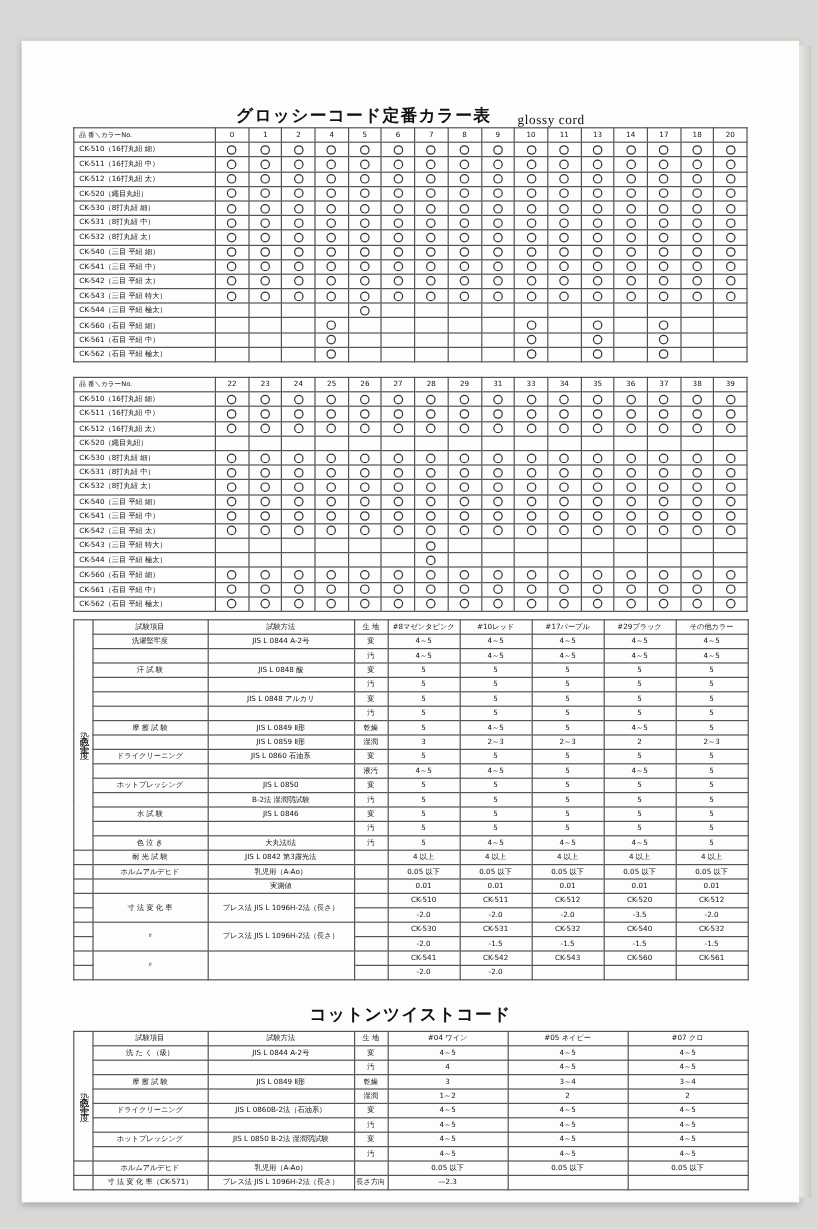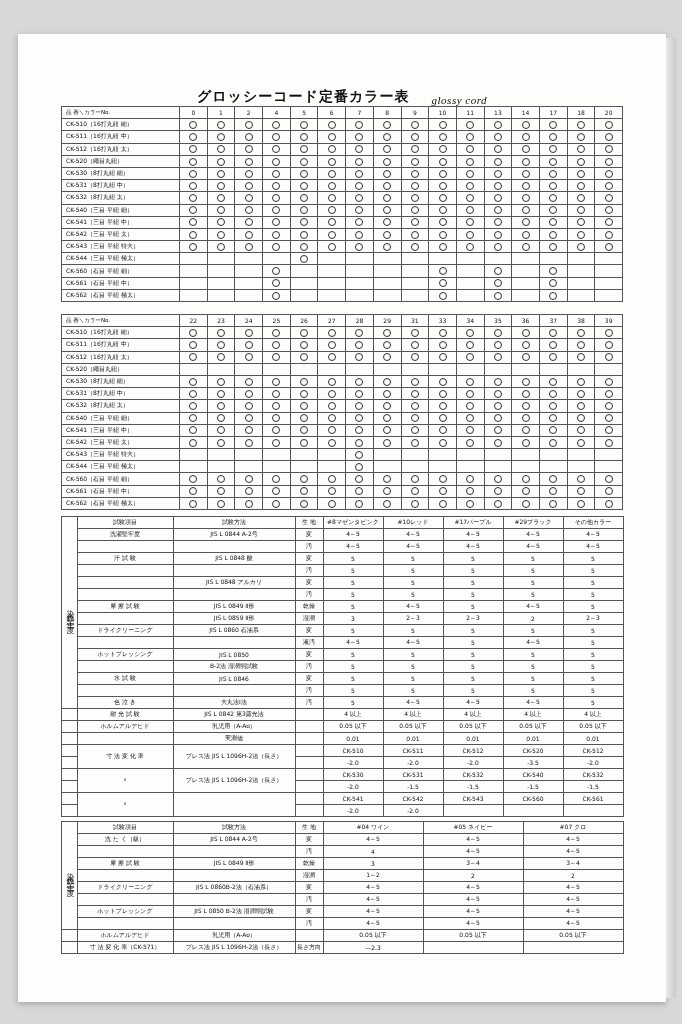--- a/index.html
+++ b/index.html
@@ -32,21 +32,20 @@
     margin:0;
     color:#111;
   }
   .title-row{
     display:flex;align-items:flex-end;justify-content:center;gap:22px;
     margin-top:54px;
   }
   .title-row .latin{
     font-size:11px;letter-spacing:.5px;color:#111;
     font-family:"Liberation Serif",serif;
-    font-style:italic;
   }
   table{
     border-collapse:collapse;
     font-size:6px;
     color:#111;
     table-layout:fixed;
   }
   table td,table th{
     border:.5px solid #555;
     text-align:center;
@@ -1044,20 +1043,23 @@
             <td></td>
             <td>-2.0</td>
             <td>-2.0</td>
             <td></td>
             <td></td>
             <td></td>
           </tr>
         </tbody>
       </table>
 
+    <div class="ttl3">
+      <h1 class="section">コットンツイストコード</h1>
+    </div>
 
     <table class="dataTable cotton" id="tblCotton">
         <colgroup>
           <col style="width:16px">
           <col style="width:96px">
           <col style="width:122px">
           <col style="width:28px">
           <col style="width:100px">
           <col style="width:100px">
           <col style="width:100px">

